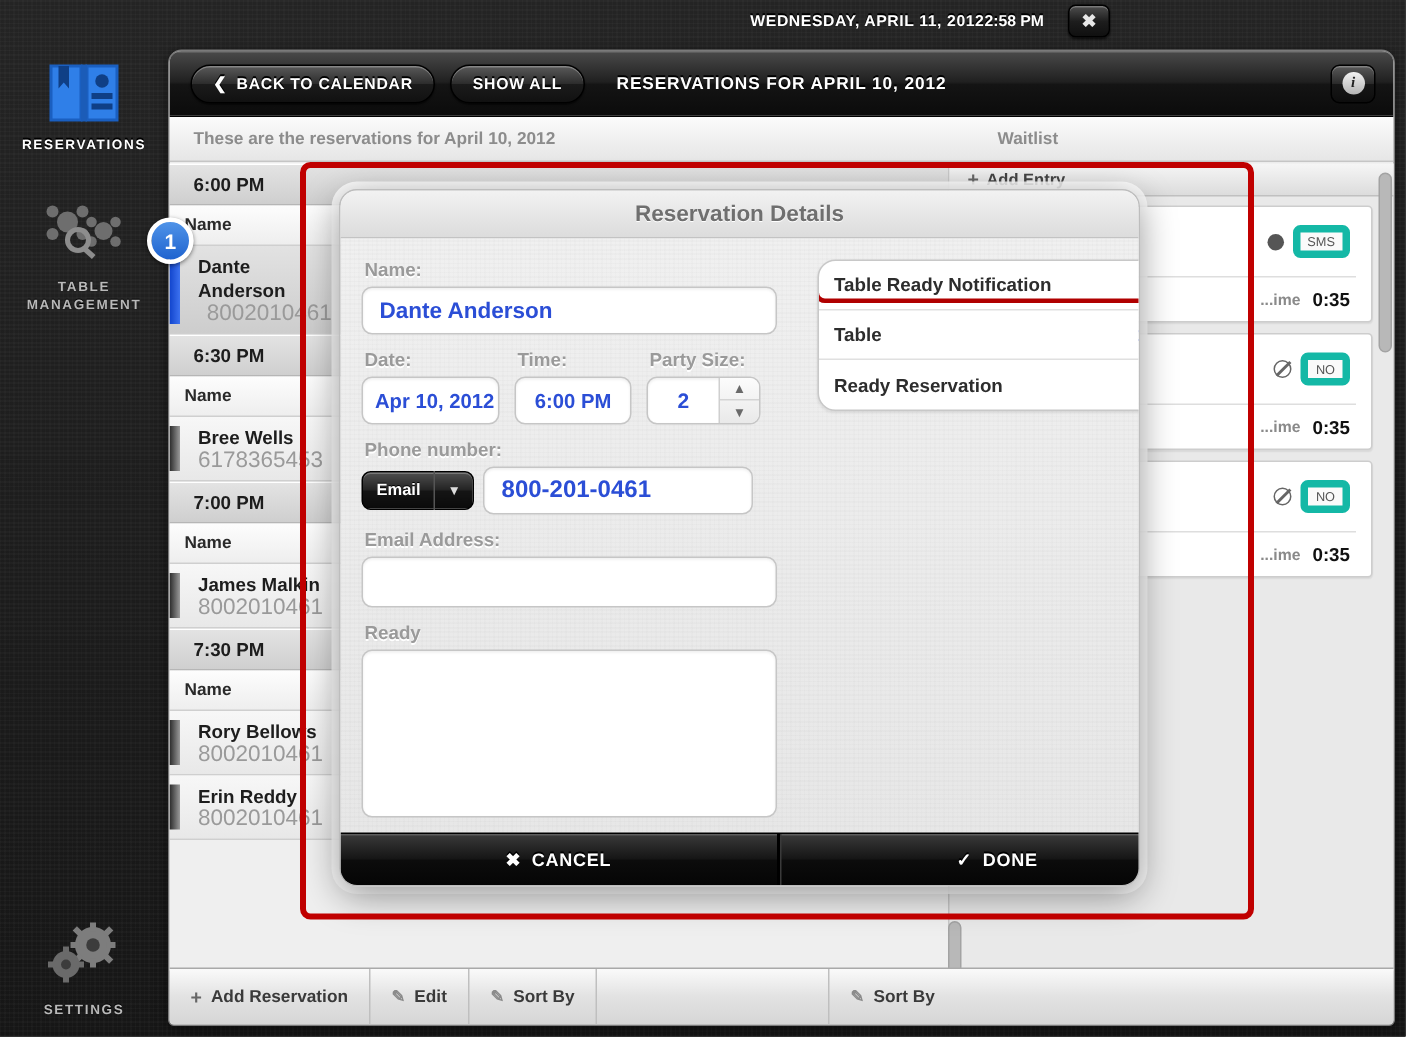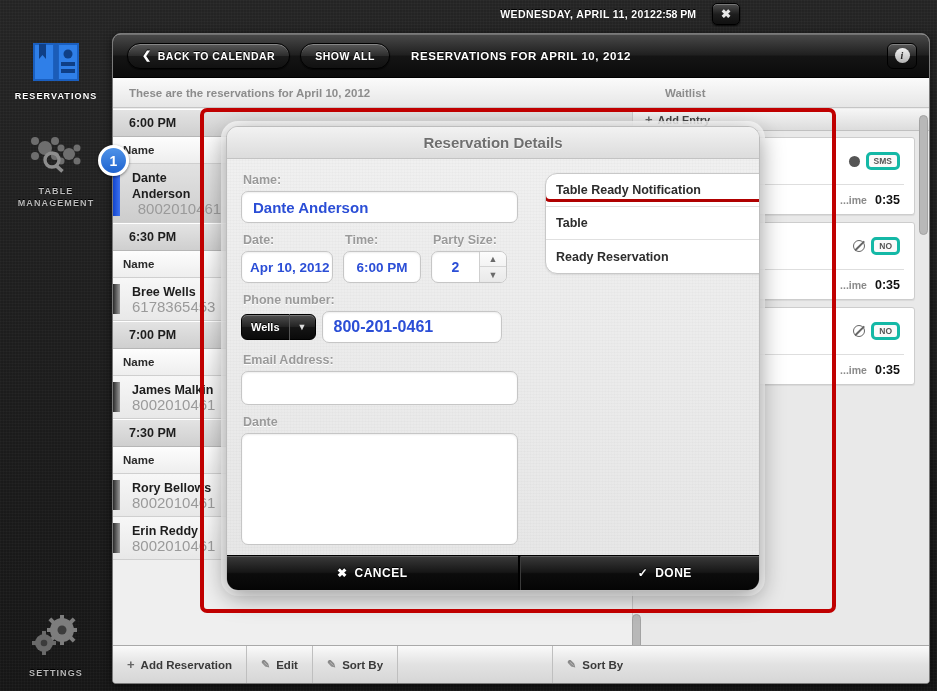--- a/index.html
+++ b/index.html
@@ -162,22 +162,22 @@
     background:#fff; border:1px solid #cdcdcd; border-radius:3px;
     margin-bottom:7px; height:78px; position:relative;
     box-shadow:0 1px 1px rgba(0,0,0,.07);
   }
   .wl-top { height:46px; display:flex; align-items:center; justify-content:flex-end; padding-right:14px; gap:6px;}
   .wl-divline { height:1px; background:#dedede; margin:0 10px; }
   .wl-bot { height:30px; display:flex; align-items:center; justify-content:flex-end; padding-right:14px; gap:8px;}
   .wl-lbl { font-size:10.5px; color:#8a8a8a; font-weight:bold; }
   .wl-val { font-size:12.5px; color:#111; font-weight:bold; }
   .badge-pill {
-    border:3px solid #14b8a6; border-radius:5px; padding:1px 5px;
-    font-size:8.5px; font-weight:bold; color:#555; background:#fafafa;
+    border:5px solid #14b8a6; border-radius:5px; padding:1px 5px;
+    font-size:8.5px; font-weight:normal; color:#555; background:#fafafa;
   }
   .icon-circ { width:12px; height:12px; border-radius:50%; border:1.6px solid #666; position:relative; }
   .icon-circ::after { content:""; position:absolute; left:-1px; top:4px; width:13px; height:1.6px;
                       background:#666; transform:rotate(-45deg); }
   .icon-filled { width:11px; height:11px; border-radius:50%; background:#555; }
 
   
   .vscroll {
     position:absolute; right:3px; top:6px; width:9px; height:120px;
     background:#b8b8b8; border-radius:5px; border:1px solid #a3a3a3;
@@ -561,30 +561,30 @@
                 <div class="st-up">▲</div>
                 <div class="st-dn">▼</div>
               </div>
             </div>
           </div>
         </div>
 
         <div class="flabel">Phone number:</div>
         <div class="phone-row">
           <div class="ptype">
-            <span class="ptype-lbl">Wells</span>
+            <span class="ptype-lbl">Email</span>
             <span class="ptype-arrow">▼</span>
           </div>
           <div class="finput phone">800-201-0461</div>
         </div>
 
         <div class="flabel">Email Address:</div>
         <div class="finput email"></div>
 
-        <div class="flabel">Dante</div>
+        <div class="flabel">Ready</div>
         <div class="notes-box"></div>
       </div>
 
       <div class="mb-right">
         <div class="actions-card" style="position:relative;">
           <div class="anno-highlight"></div>
           <div class="act-row">
             <span>Table Ready Notification</span>
             <span class="act-spacer"></span>
             <span class="chev">❯</span>

